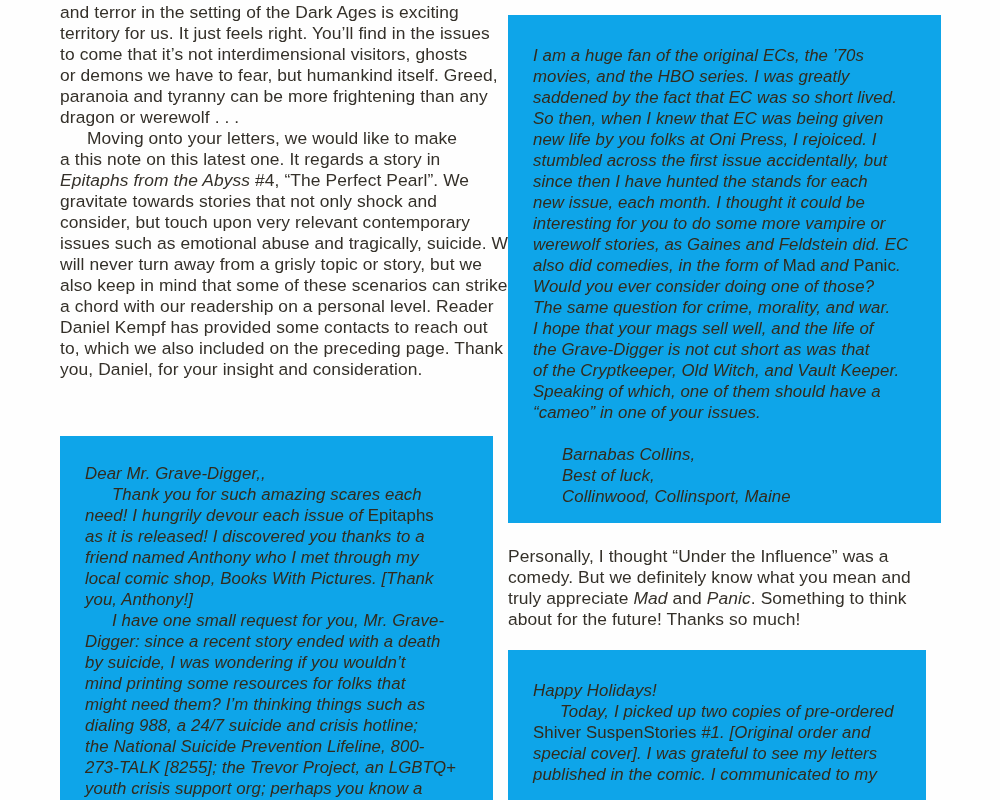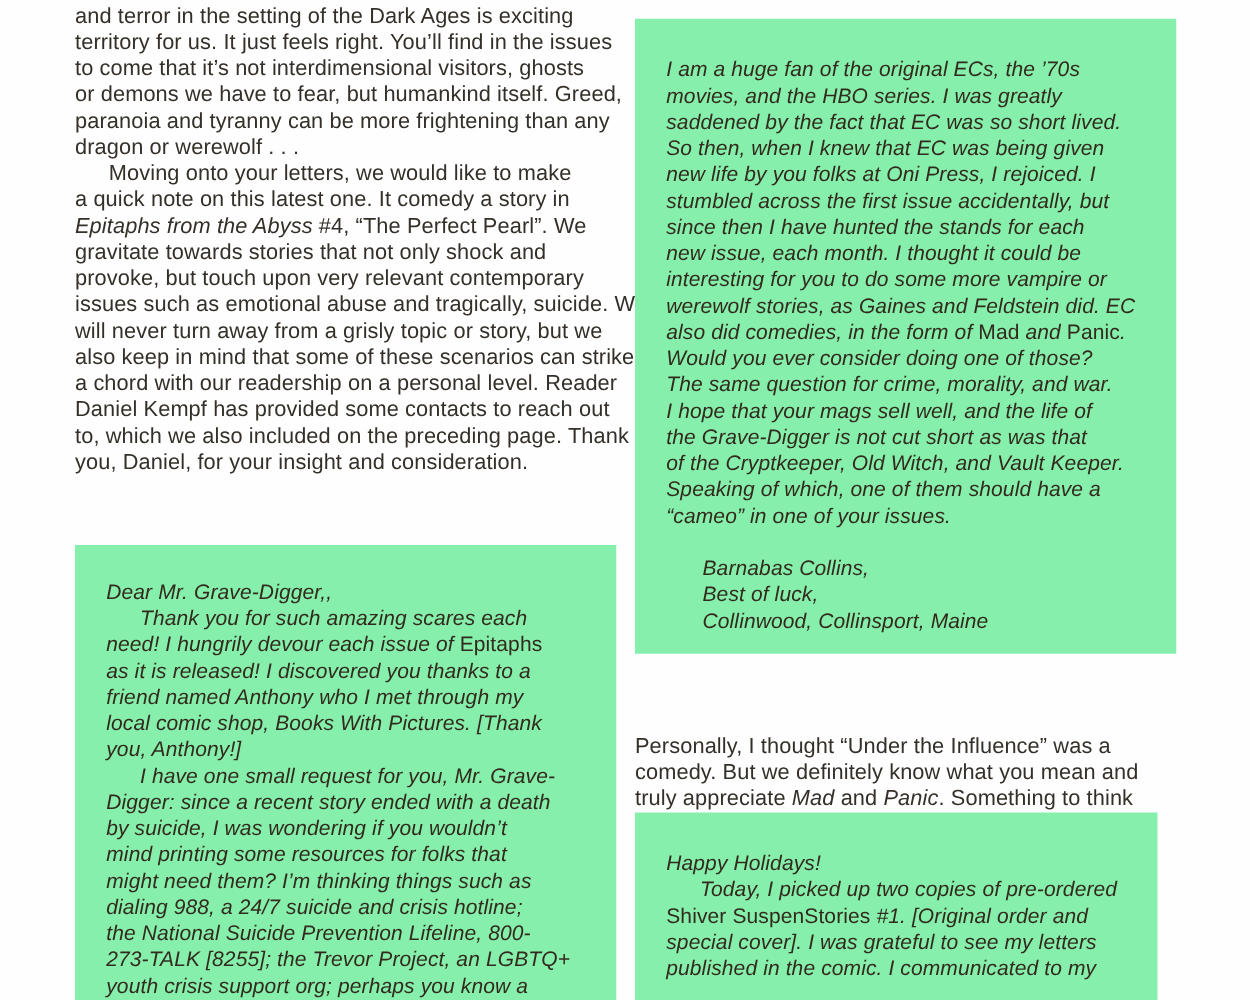--- a/index.html
+++ b/index.html
@@ -16,25 +16,25 @@
   .blank{height:21px;}
   
   .editor{
     position:absolute;
     color:#343029;
     font-size:17.4px;line-height:20.8px;
     letter-spacing:0.1px;
   }
   .editor .em{font-style:italic;}
   #editor-top{left:60px;top:2px;width:436px;}
-  #editor-response{left:508px;top:546px;width:450px;line-height:21px;margin-top:40px;}
+  #editor-response{left:508px;top:546px;width:450px;line-height:21px;}
   
   .letter{
     position:absolute;
-    background:#86efac;
+    background:#0ea5e9;
     color:#322b1d;
     font-style:italic;
     font-size:16.8px;line-height:21px;
     box-sizing:border-box;
     padding:27px 24px 0 25px;
     letter-spacing:0.1px;
     overflow:hidden;
   }
   .letter .em{font-style:normal;}
   #letter-left{left:60px;top:396px;width:433px;height:404px;margin-top:40px;}
@@ -47,24 +47,24 @@
 <div class="page">
 
   <div id="editor-top" class="editor">
       <div class="ln"><span>and terror in the setting of the Dark Ages is exciting</span></div>
       <div class="ln"><span>territory for us. It just feels right. You’ll find in the issues</span></div>
       <div class="ln"><span>to come that it’s not interdimensional visitors, ghosts</span></div>
       <div class="ln"><span>or demons we have to fear, but humankind itself. Greed,</span></div>
       <div class="ln"><span>paranoia and tyranny can be more frightening than any</span></div>
       <div class="ln"><span>dragon or werewolf . . .</span></div>
       <div class="ln ind"><span>Moving onto your letters, we would like to make</span></div>
-      <div class="ln"><span>a quick note on this latest one. It comedy a story in</span></div>
+      <div class="ln"><span>a this note on this latest one. It regards a story in</span></div>
       <div class="ln"><span class="em">Epitaphs from the Abyss</span><span> #4, “The Perfect Pearl”. We</span></div>
       <div class="ln"><span>gravitate towards stories that not only shock and</span></div>
-      <div class="ln"><span>provoke, but touch upon very relevant contemporary</span></div>
+      <div class="ln"><span>consider, but touch upon very relevant contemporary</span></div>
       <div class="ln"><span>issues such as emotional abuse and tragically, suicide. We</span></div>
       <div class="ln"><span>will never turn away from a grisly topic or story, but we</span></div>
       <div class="ln"><span>also keep in mind that some of these scenarios can strike</span></div>
       <div class="ln"><span>a chord with our readership on a personal level. Reader</span></div>
       <div class="ln"><span>Daniel Kempf has provided some contacts to reach out</span></div>
       <div class="ln"><span>to, which we also included on the preceding page. Thank</span></div>
       <div class="ln"><span>you, Daniel, for your insight and consideration.</span></div>
     </div>
 
   <div id="letter-left" class="letter">

